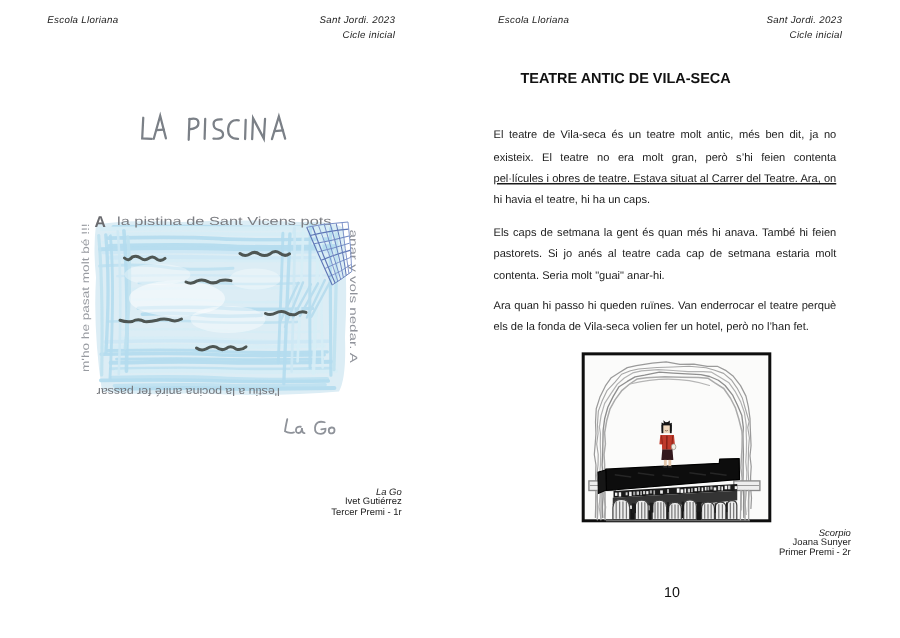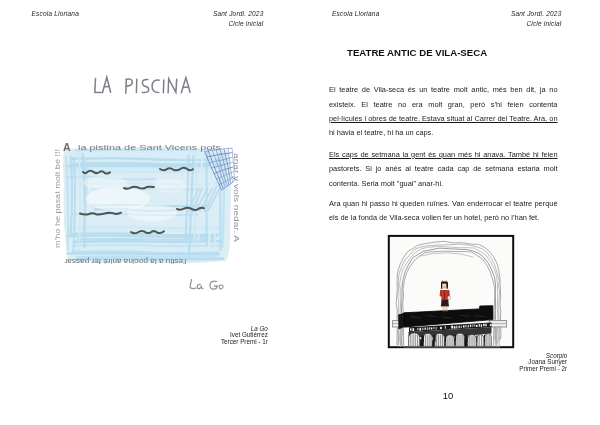--- a/index.html
+++ b/index.html
@@ -156,21 +156,21 @@
 <div class="abs" style="left:347px;top:47.3px;width:227px;text-align:left;font-weight:bold;font-size:9.65px;color:#111;">TEATRE ANTIC DE VILA-SECA</div>
 
 <div class="line" style="top:83.4px;">El teatre de Vila-seca és un teatre molt antic, més ben dit, ja no</div>
 
 <div class="line" style="top:97.7px;">existeix. El teatre no era molt gran, però s’hi feien contenta</div>
 
 <div class="line" style="top:112px;text-decoration:underline;">pel·lícules i obres de teatre. Estava situat al Carrer del Teatre. Ara, on</div>
 
 <div class="line lastline" style="top:126.3px;">hi havia el teatre, hi ha un caps.</div>
 
-<div class="line" style="top:147.9px;text-decoration:underline;">Els caps de setmana la gent és quan més hi anava. També hi feien</div>
+<div class="line" style="top:147.9px;">Els caps de setmana la gent és quan més hi anava. També hi feien</div>
 
 <div class="line" style="top:162.2px;">pastorets. Si jo anés al teatre cada cap de setmana estaria molt</div>
 
 <div class="line lastline" style="top:176.5px;">contenta. Seria molt "guai" anar-hi.</div>
 
 <div class="line" style="top:196.8px;">Ara quan hi passo hi queden ruïnes. Van enderrocar el teatre perquè</div>
 
 <div class="line lastline" style="top:211.1px;">els de la fonda de Vila-seca volien fer un hotel, però no l’han fet.</div>
 
 <svg class="abs" style="left:385px;top:232px;" width="135" height="121" viewBox="0 0 135 121">

